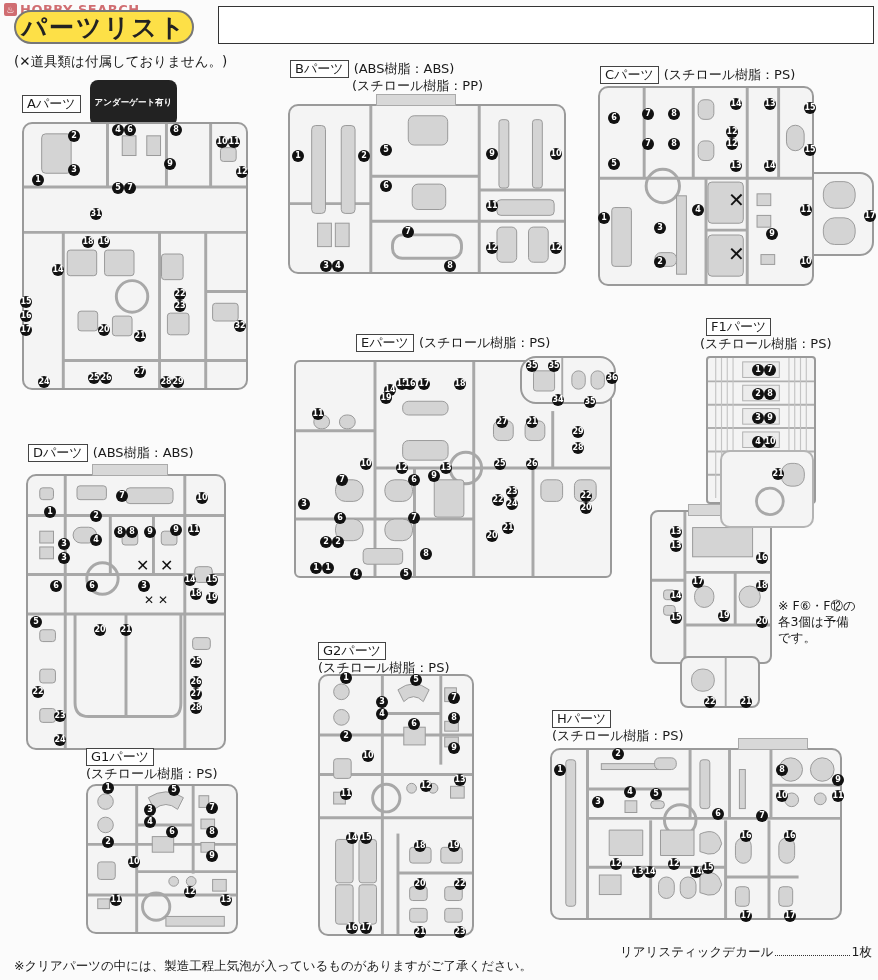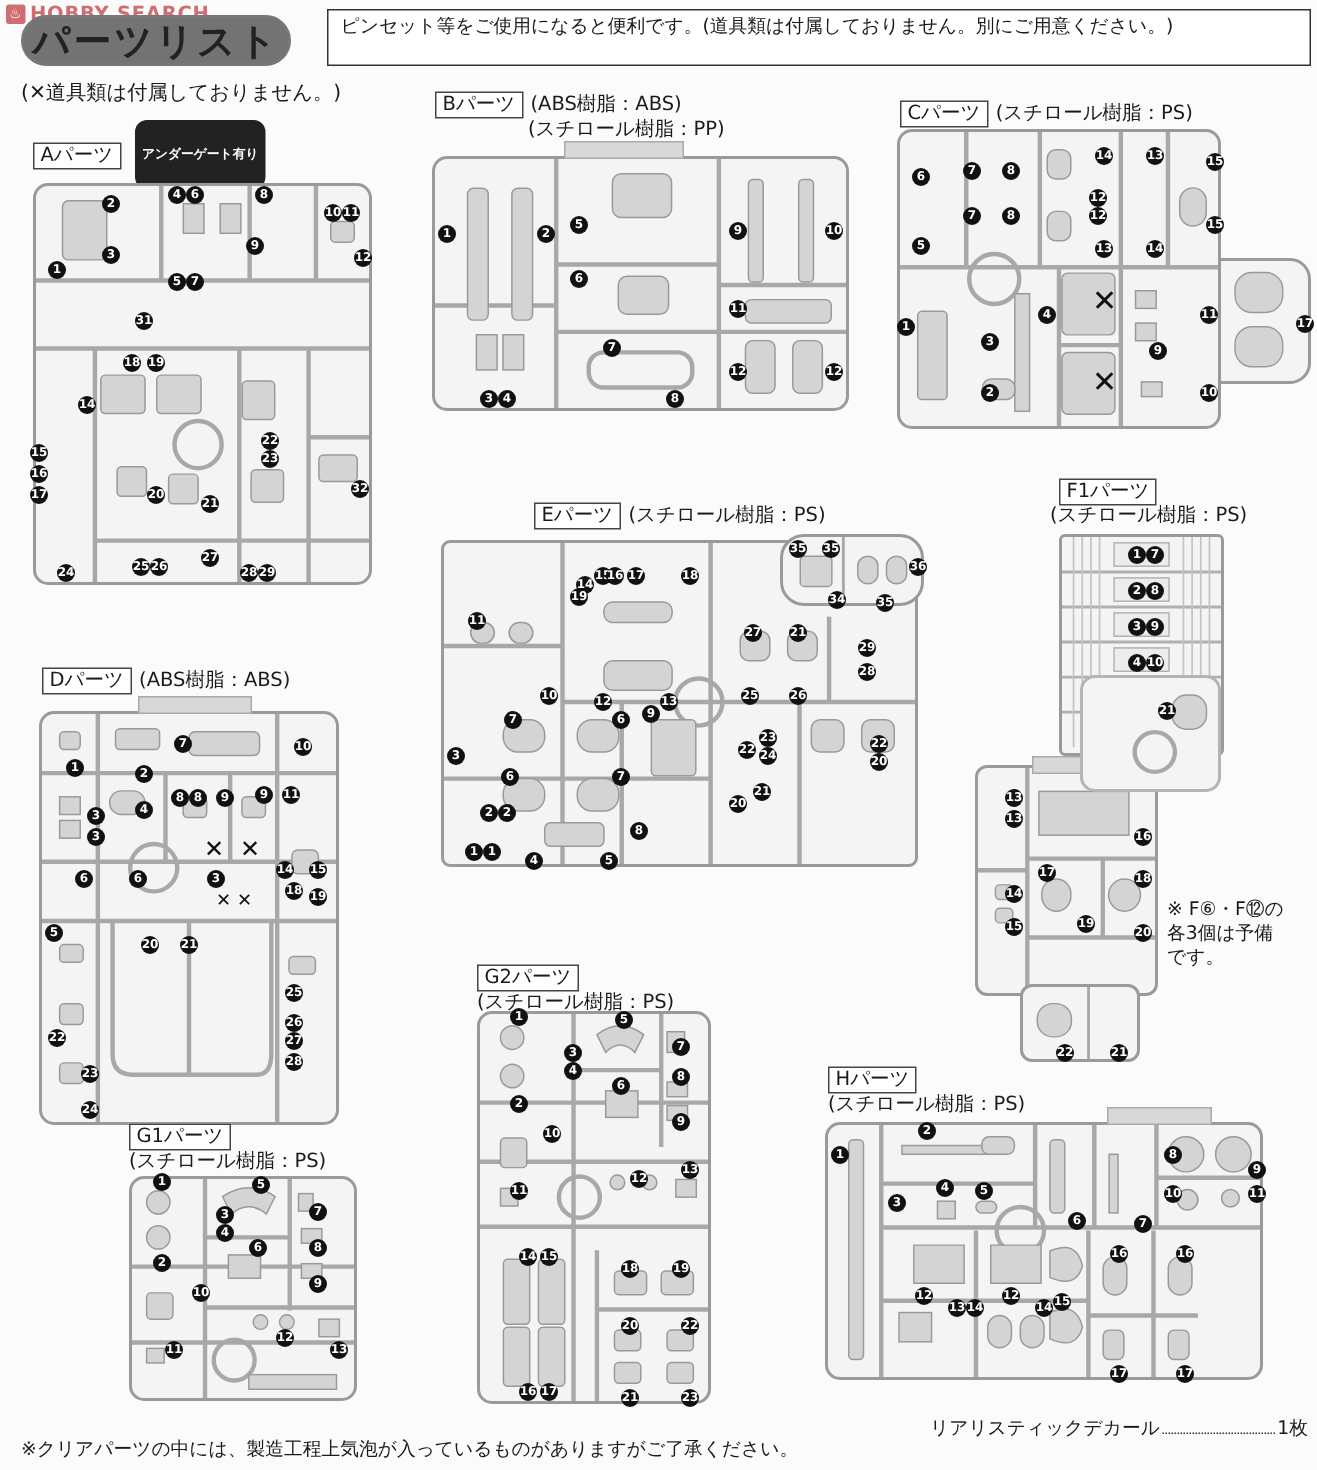--- a/index.html
+++ b/index.html
@@ -1,21 +1,21 @@
 <!DOCTYPE html>
 <html><head>
 <meta charset="utf-8">
 <style>
   *{box-sizing:border-box;margin:0;padding:0}
   html,body{width:878px;height:980px;background:#fbfbfb;overflow:hidden}
   body{position:relative;font-family:"DejaVu Sans","Liberation Sans",sans-serif;color:#1a1a1a}
   .abs{position:absolute}
   .watermark{left:4px;top:2px;font-size:13px;font-weight:bold;color:#c9555a;letter-spacing:0.5px;display:flex;align-items:center;gap:3px;opacity:.85}
   .watermark .wm-icon{width:13px;height:13px;background:#c9555a;border-radius:2px;color:#fff;font-size:9px;display:flex;align-items:center;justify-content:center}
-  .title-pill{left:14px;top:10px;width:180px;height:34px;border:2px solid #777;border-radius:18px;display:flex;align-items:center;justify-content:center;font-size:25px;font-weight:bold;letter-spacing:2px;color:#222;background:#737373}
+  .title-pill{left:14px;top:10px;width:180px;height:34px;border:2px solid #777;border-radius:18px;display:flex;align-items:center;justify-content:center;font-size:25px;font-weight:bold;letter-spacing:2px;color:#222;background:#fde047}
   .notice-box{left:218px;top:6px;width:656px;height:38px;border:1.5px solid #333;padding:2px 8px;font-size:12.5px;line-height:16px;background:#fff}
   .notice-box div:nth-child(2){padding-left:18px}
   .legend-note{left:14px;top:53px;font-size:13.5px}
   .runner-label{display:inline-block;border:1.3px solid #444;padding:0 4px;font-size:13px;line-height:16px;background:#fff}
   .material{font-size:13px;line-height:16px}
   .badge{display:inline-block;background:#222;color:#fff;font-size:8.5px;border-radius:8px;padding:17px 5px;margin-left:4px;font-weight:bold;vertical-align:middle}
   .runner{position:absolute;border:2px solid #9a9a9a;border-radius:10px;background:#f4f4f4}
   .runner svg{position:absolute;left:0;top:0;width:100%;height:100%}
   .num{position:absolute;width:12px;height:12px;border-radius:50%;background:#111;color:#fff;font-size:8px;font-weight:bold;display:flex;align-items:center;justify-content:center;line-height:1}
   .x-mark{position:absolute;font-size:20px;font-weight:bold;color:#111;line-height:1}
@@ -31,21 +31,20 @@
 <body>
 
 <div class="abs watermark">
   <span class="wm-icon">♨</span>
   <span>HOBBY SEARCH</span>
 </div>
 
 <div class="abs title-pill">パーツリスト</div>
 
 <div class="abs notice-box">
-  <div>ピンセット等をご使用になると便利です。(道具類は付属しておりません。別にご用意ください。)</div>
 </div>
 
 <div class="abs legend-note">(✕道具類は付属しておりません。)</div>
 
 <div class="abs" style="left:22px;top:80px">
   <span class="runner-label">Aパーツ</span>
   <span class="badge">アンダーゲート有り</span>
   <div class="material">(スチロール樹脂：PS)</div>
 </div>
 <div class="runner" style="left:22px;top:122px;width:226px;height:268px">

